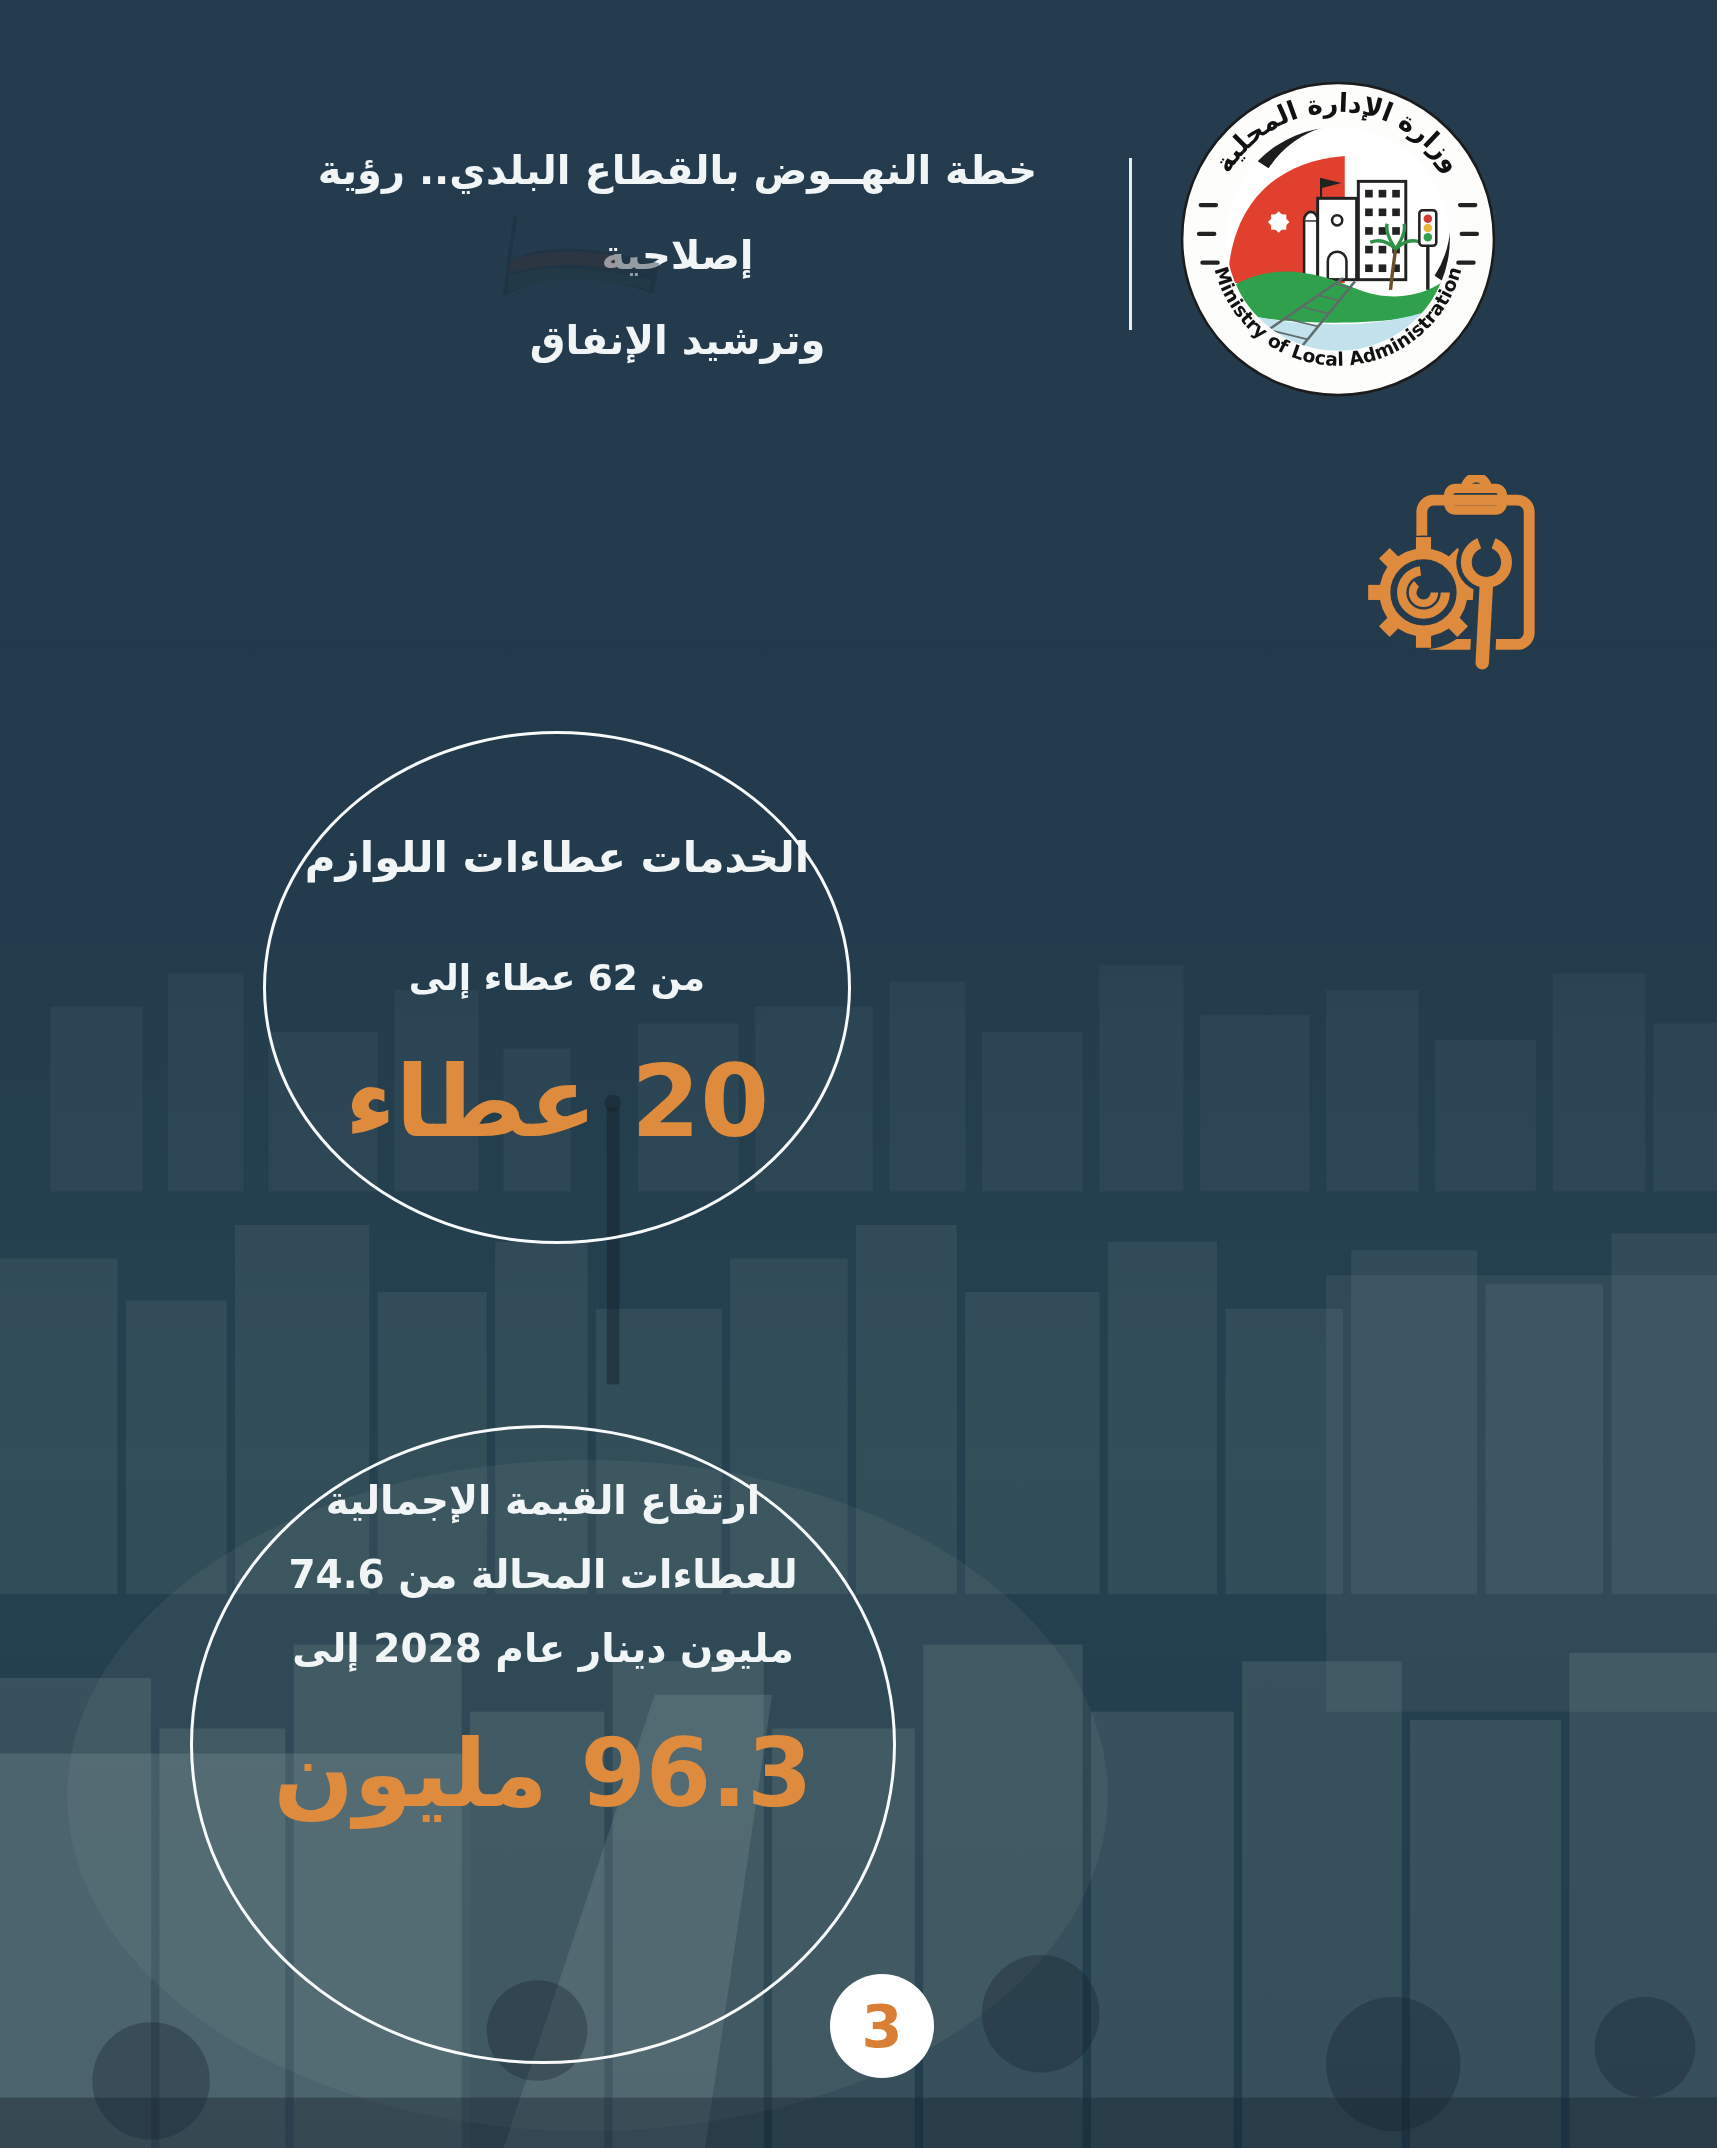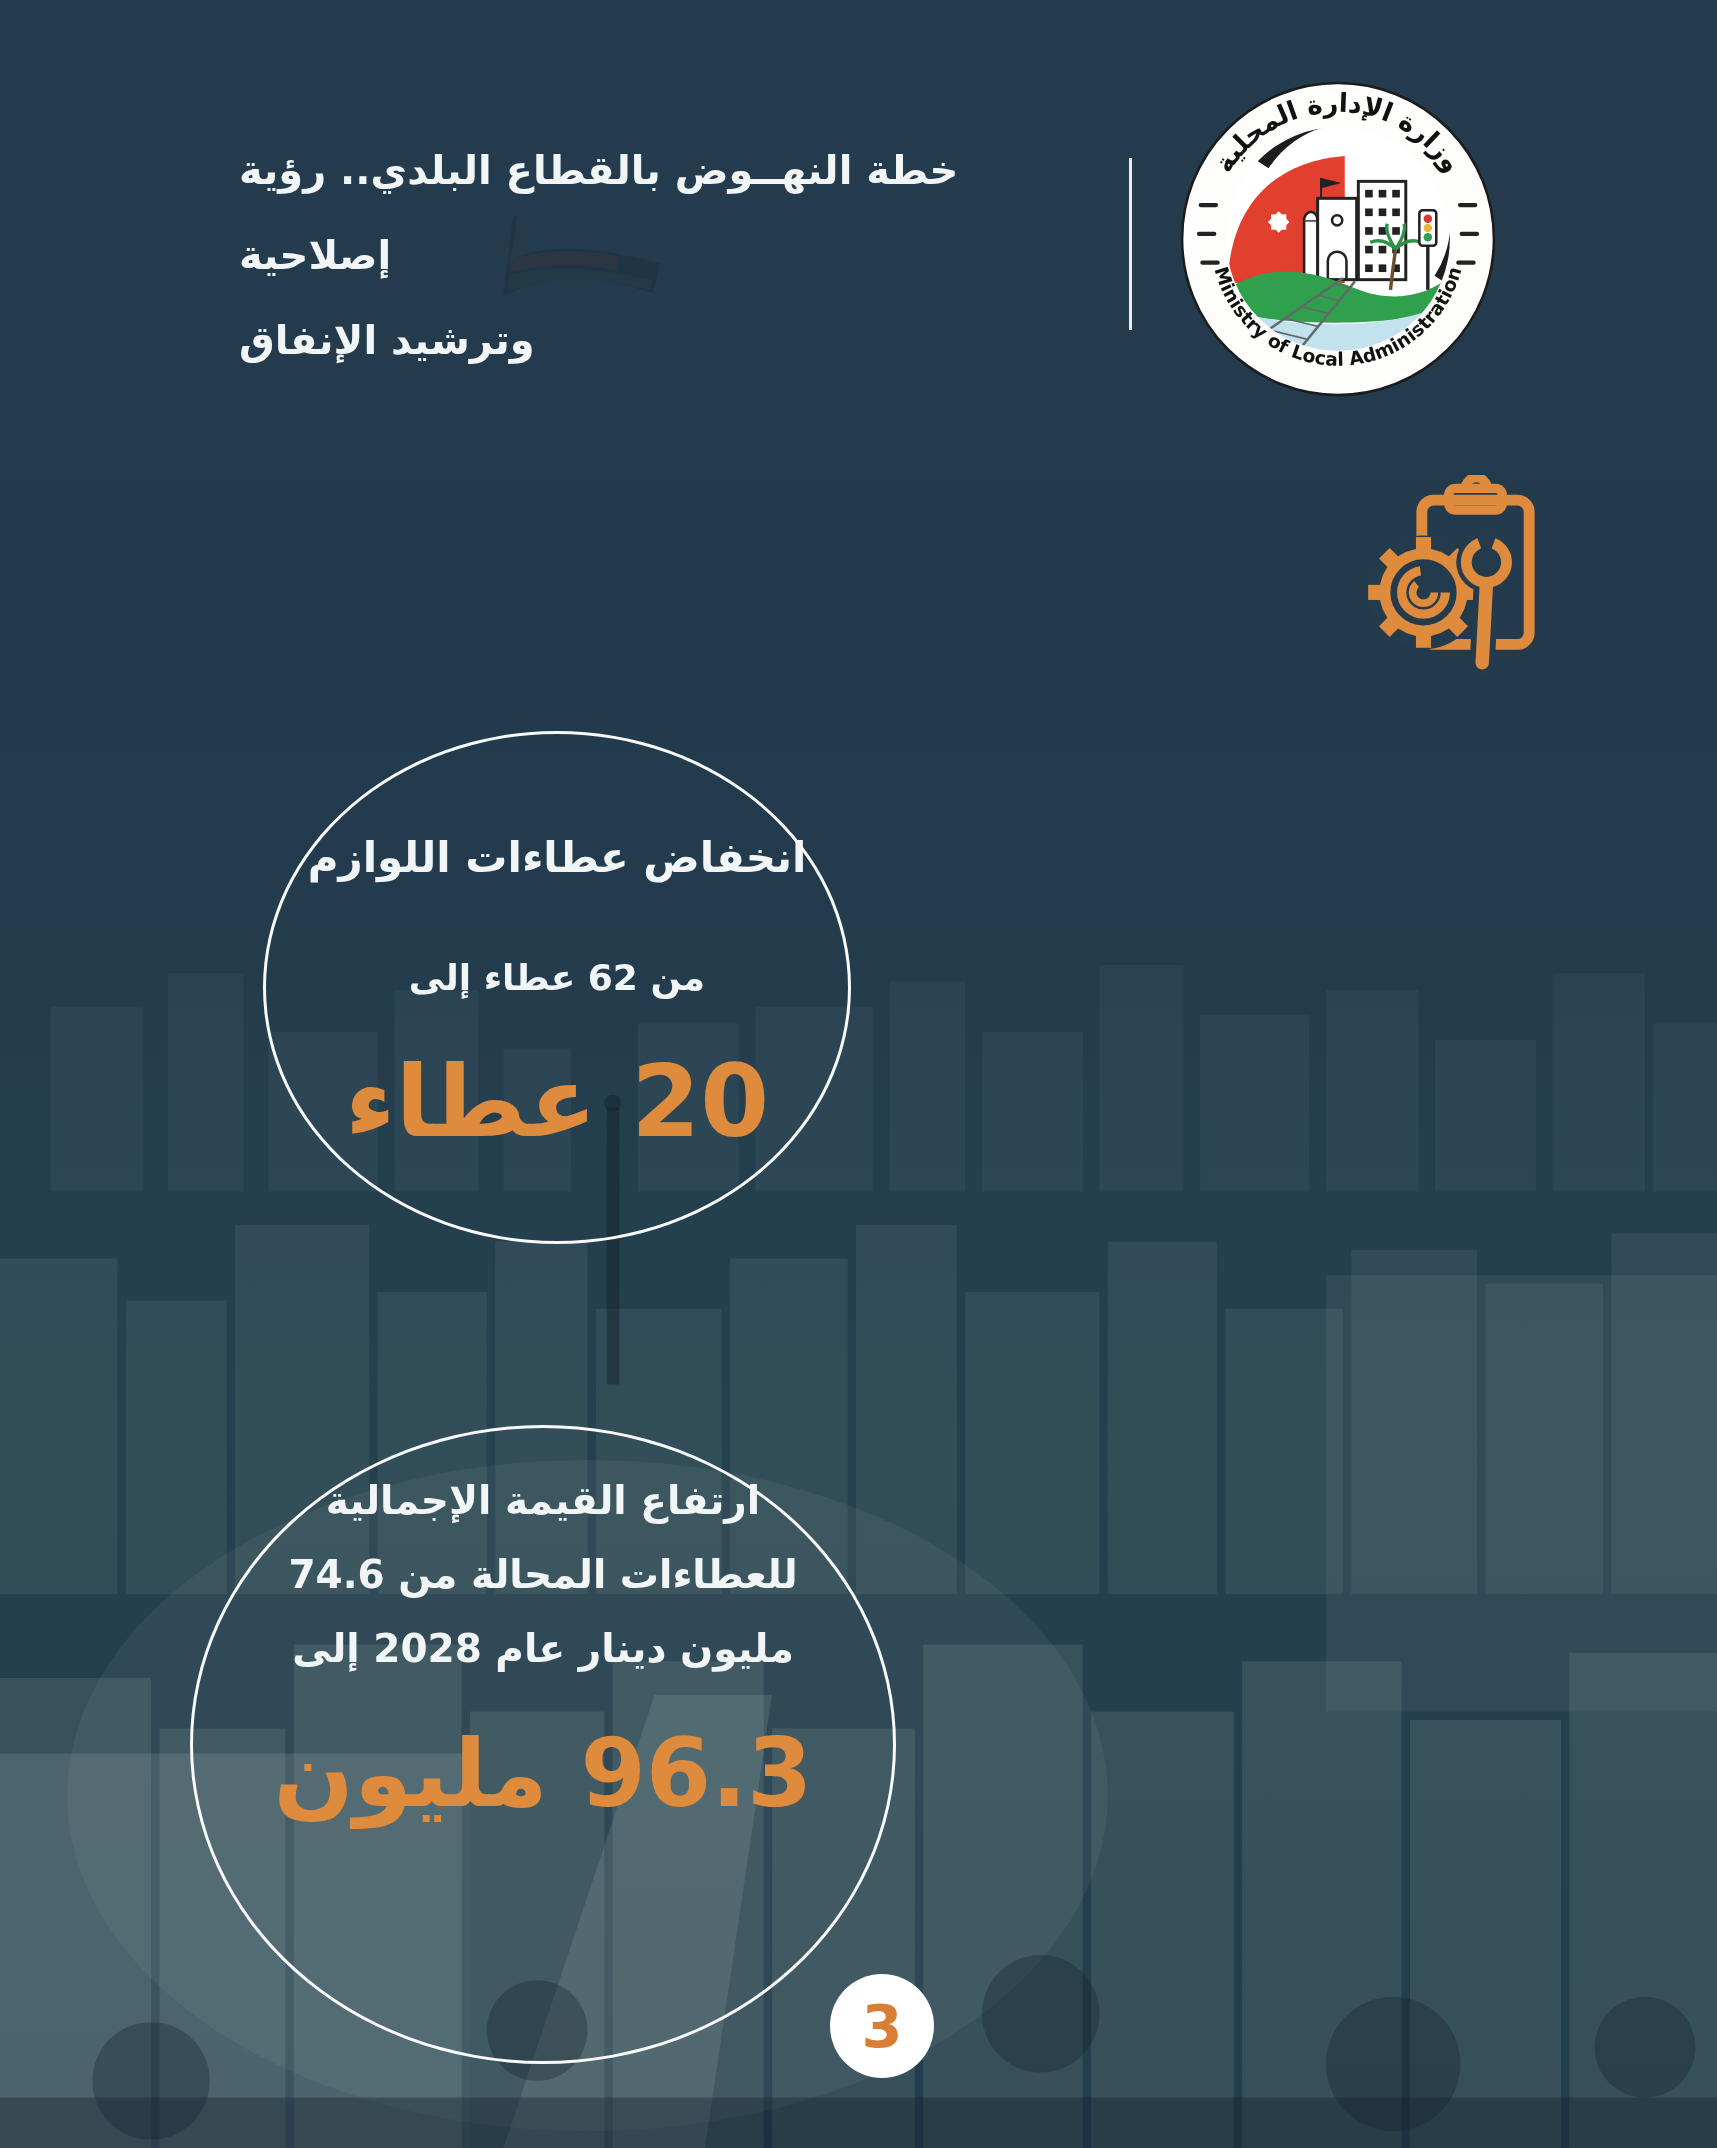--- a/index.html
+++ b/index.html
@@ -6,21 +6,21 @@
   .page{
     position:relative;width:1718px;height:2148px;overflow:hidden;
     background:linear-gradient(180deg,#243C4E 0%,#223A4C 30%,#25414F 68%,#223D4C 100%);
     font-family:"DejaVu Sans",sans-serif;color:#F3F6F7;
   }
   
   .city{position:absolute;left:0;top:755px;width:1718px;height:1393px;}
   .city-fade{position:absolute;left:0;top:755px;width:1718px;height:277px;
     background:linear-gradient(180deg,#233B4D 0%,rgba(35,59,77,0) 100%);}
   
-  .tagline{position:absolute;top:128px;left:239px;width:877px;text-align:left;
+  .tagline{position:absolute;top:128px;left:239px;width:877px;text-align:center;
     direction:rtl;font-weight:bold;font-size:40px;line-height:85px;color:#F2F5F6;}
   .divider{position:absolute;left:1129px;top:158px;width:3.4px;height:172px;background:rgba(255,255,255,0.9);}
   .logo{position:absolute;left:1177px;top:78px;width:322px;height:322px;}
   .flag{position:absolute;left:493px;top:211px;width:178px;height:91px;opacity:.55;}
   
   .title-block{position:absolute;top:493px;left:165px;width:1200px;text-align:center;
     direction:rtl;font-weight:bold;font-size:55px;line-height:106px;color:#FBFCFD;}
   .title-icon{position:absolute;left:1358px;top:475px;width:183px;height:208px;}
   
   .stat-circle{position:absolute;border:3.4px solid rgba(255,255,255,0.97);border-radius:50%;
@@ -243,21 +243,21 @@
     <g>
       <circle cx="153" cy="104" r="36" fill="#233B4D"></circle>
       <line x1="153" y1="128" x2="148" y2="226" stroke="#233B4D" stroke-width="30" stroke-linecap="round"></line>
       <circle cx="153" cy="104" r="24" fill="none" stroke="#DE8B3E" stroke-width="13"></circle>
       <polygon points="153,104 138,64 168,64" fill="#233B4D"></polygon>
       <line x1="153" y1="130" x2="148" y2="224" stroke="#DE8B3E" stroke-width="16" stroke-linecap="round"></line>
     </g>
   </svg>
 
   <div class="stat-circle c1">
-    <div class="sline l1">انخفاض عطاءات اللوازم</div>
+    <div class="sline l1">الخدمات عطاءات اللوازم</div>
     <div class="sline l2">من 62 عطاء إلى</div>
     <div class="sbig big">20 عطاء</div>
   </div>
 
 
   <div class="stat-circle c3">
     <div class="sline l1">ارتفاع القيمة الإجمالية</div>
     <div class="sline l2">للعطاءات المحالة  من 74.6</div>
     <div class="sline l3">مليون دينار عام 2028 إلى</div>
     <div class="sbig big">

